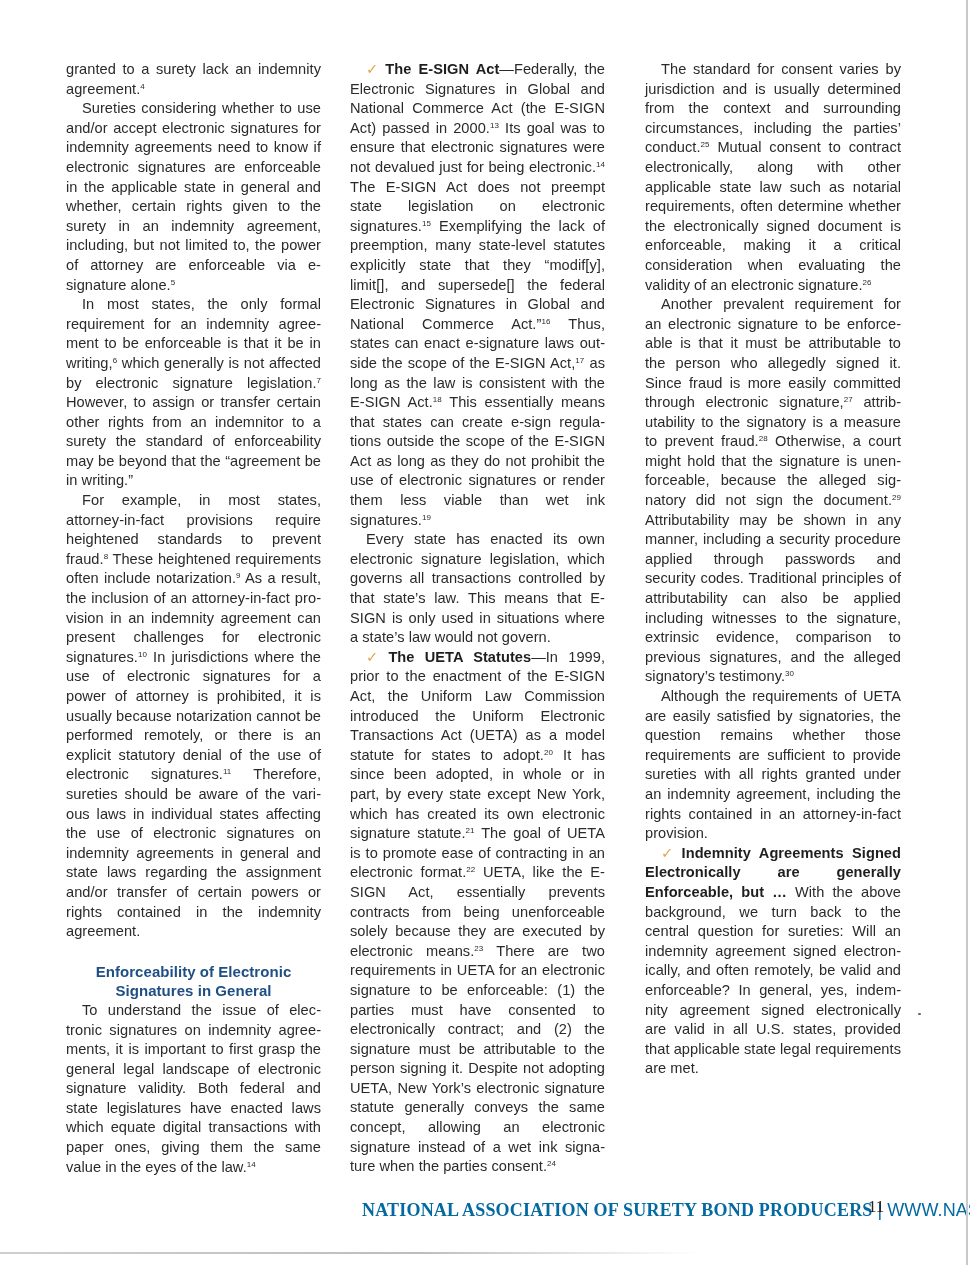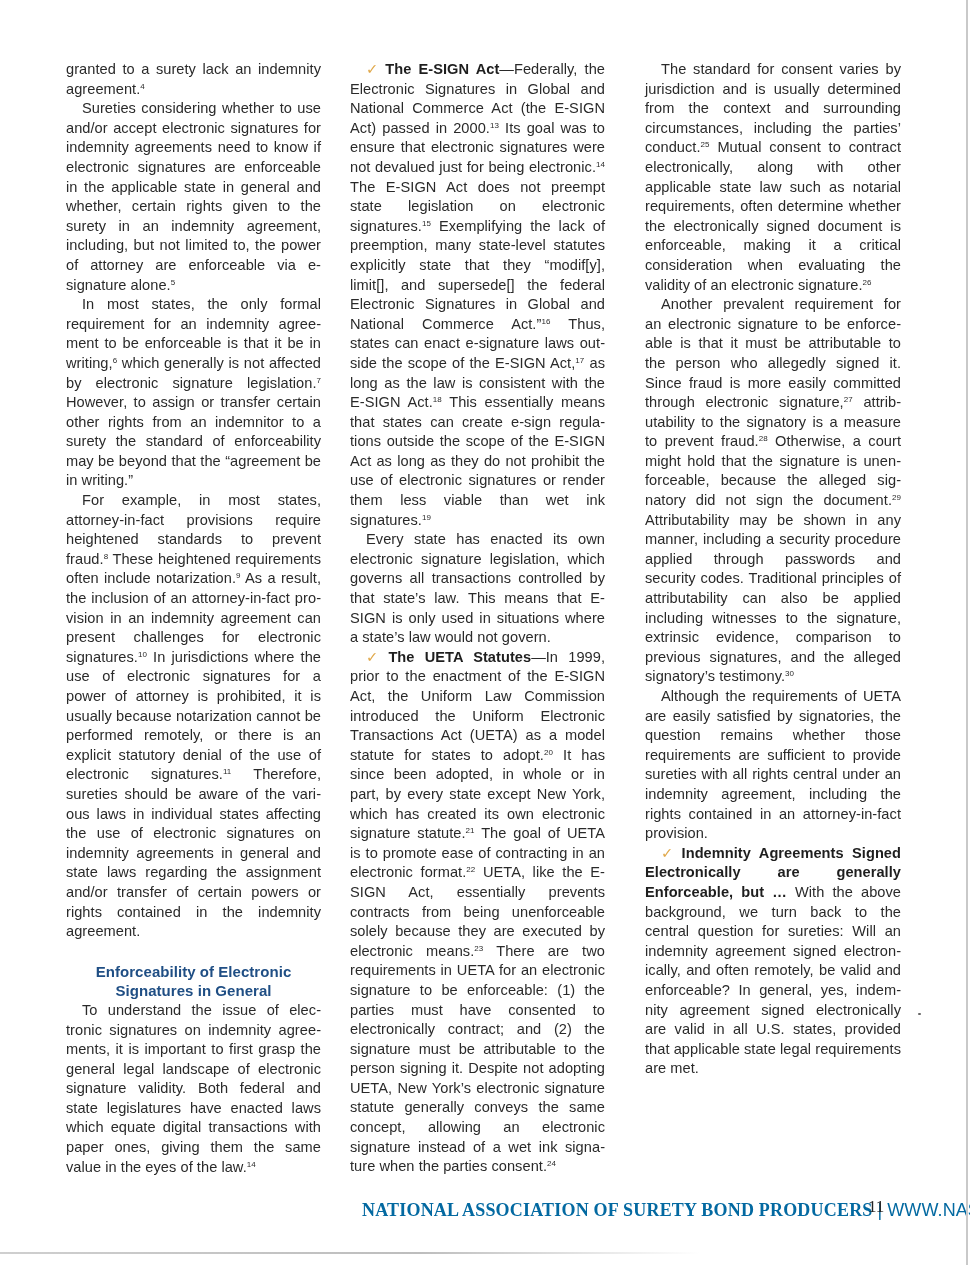--- a/index.html
+++ b/index.html
@@ -53,21 +53,21 @@
 
 <div class="col col2">
   <p><span class="check">✓</span><span class="lead">The E-SIGN Act</span><span>—Federally, the Electronic Signatures in Global and National Commerce Act (the E-SIGN Act) passed in 2000.</span><sup>13</sup><span> Its goal was to ensure that electronic signatures were not devalued just for being elec­tronic.</span><sup>14</sup><span> The E-SIGN Act does not pre­empt state legislation on electronic signatures.</span><sup>15</sup><span> Exemplifying the lack of preemption, many state-level statutes explicitly state that they “modif[y], limit[], and supersede[] the federal Electronic Signatures in Global and National Commerce Act.”</span><sup>16</sup><span> Thus, states can enact e-signature laws out­side the scope of the E-SIGN Act,</span><sup>17</sup><span> as long as the law is consistent with the E-SIGN Act.</span><sup>18</sup><span> This essentially means that states can create e-sign regula­tions outside the scope of the E-SIGN Act as long as they do not prohibit the use of electronic signatures or render them less viable than wet ink signatures.</span><sup>19</sup></p>
   <p><span>Every state has enacted its own electronic signature legislation, which governs all transactions controlled by that state’s law. This means that E-SIGN is only used in situations where a state’s law would not govern.</span></p>
   <p><span class="check">✓</span><span class="lead">The UETA Statutes</span><span>—In 1999, prior to the enactment of the E-SIGN Act, the Uniform Law Commission introduced the Uniform Electronic Transactions Act (UETA) as a model statute for states to adopt.</span><sup>20</sup><span> It has since been adopted, in whole or in part, by every state except New York, which has created its own electronic signature statute.</span><sup>21</sup><span> The goal of UETA is to promote ease of contracting in an electronic format.</span><sup>22</sup><span> UETA, like the E-SIGN Act, essentially prevents contracts from being unenforceable solely because they are executed by electronic means.</span><sup>23</sup><span> There are two requirements in UETA for an elec­tronic signature to be enforceable: (1) the parties must have consented to electronically contract; and (2) the signature must be attributable to the person signing it. Despite not adopt­ing UETA, New York’s electronic sig­nature statute generally conveys the same concept, allowing an electronic signature instead of a wet ink signa­ture when the parties consent.</span><sup>24</sup></p>
 </div>
 
 <div class="col col3">
   <p><span>The standard for consent varies by jurisdiction and is usually determined from the context and surrounding circumstances, including the parties’ conduct.</span><sup>25</sup><span> Mutual consent to con­tract electronically, along with other applicable state law such as notar­ial requirements, often determine whether the electronically signed doc­ument is enforceable, making it a criti­cal consideration when evaluating the validity of an electronic signature.</span><sup>26</sup></p>
   <p><span>Another prevalent requirement for an electronic signature to be enforce­able is that it must be attributable to the person who allegedly signed it. Since fraud is more easily committed through electronic signature,</span><sup>27</sup><span> attrib­utability to the signatory is a measure to prevent fraud.</span><sup>28</sup><span> Otherwise, a court might hold that the signature is unen­forceable, because the alleged sig­natory did not sign the document.</span><sup>29</sup><span> Attributability may be shown in any manner, including a security proce­dure applied through passwords and security codes. Traditional principles of attributability can also be applied including witnesses to the signature, extrinsic evidence, comparison to previous signatures, and the alleged signatory’s testimony.</span><sup>30</sup></p>
-  <p><span>Although the requirements of UETA are easily satisfied by signatories, the question remains whether those requirements are sufficient to provide sureties with all rights central under an indemnity agreement, including the rights contained in an attorney-in-fact provision.</span></p>
+  <p><span>Although the requirements of UETA are easily satisfied by signatories, the question remains whether those requirements are sufficient to provide sureties with all rights granted under an indemnity agreement, including the rights contained in an attorney-in-fact provision.</span></p>
   <p><span class="check">✓</span><span class="lead">Indemnity Agreements Signed Electronically are generally Enforceable, but …</span><span> With the above background, we turn back to the central question for sureties: Will an indemnity agreement signed electron­ically, and often remotely, be valid and enforceable? In general, yes, indem­nity agreement signed electronically are valid in all U.S. states, provided that applicable state legal require­ments are met.</span></p>
 </div>
 
 <div class="footer">
   <span class="org">NATIONAL ASSOCIATION OF SURETY BOND PRODUCERS</span><span> | </span><span class="url">WWW.NASBP.ORG</span>
 </div>
 <div class="page-num">11</div>
 
 <div class="edge-right"></div>
 <div class="edge-bottom"></div>

